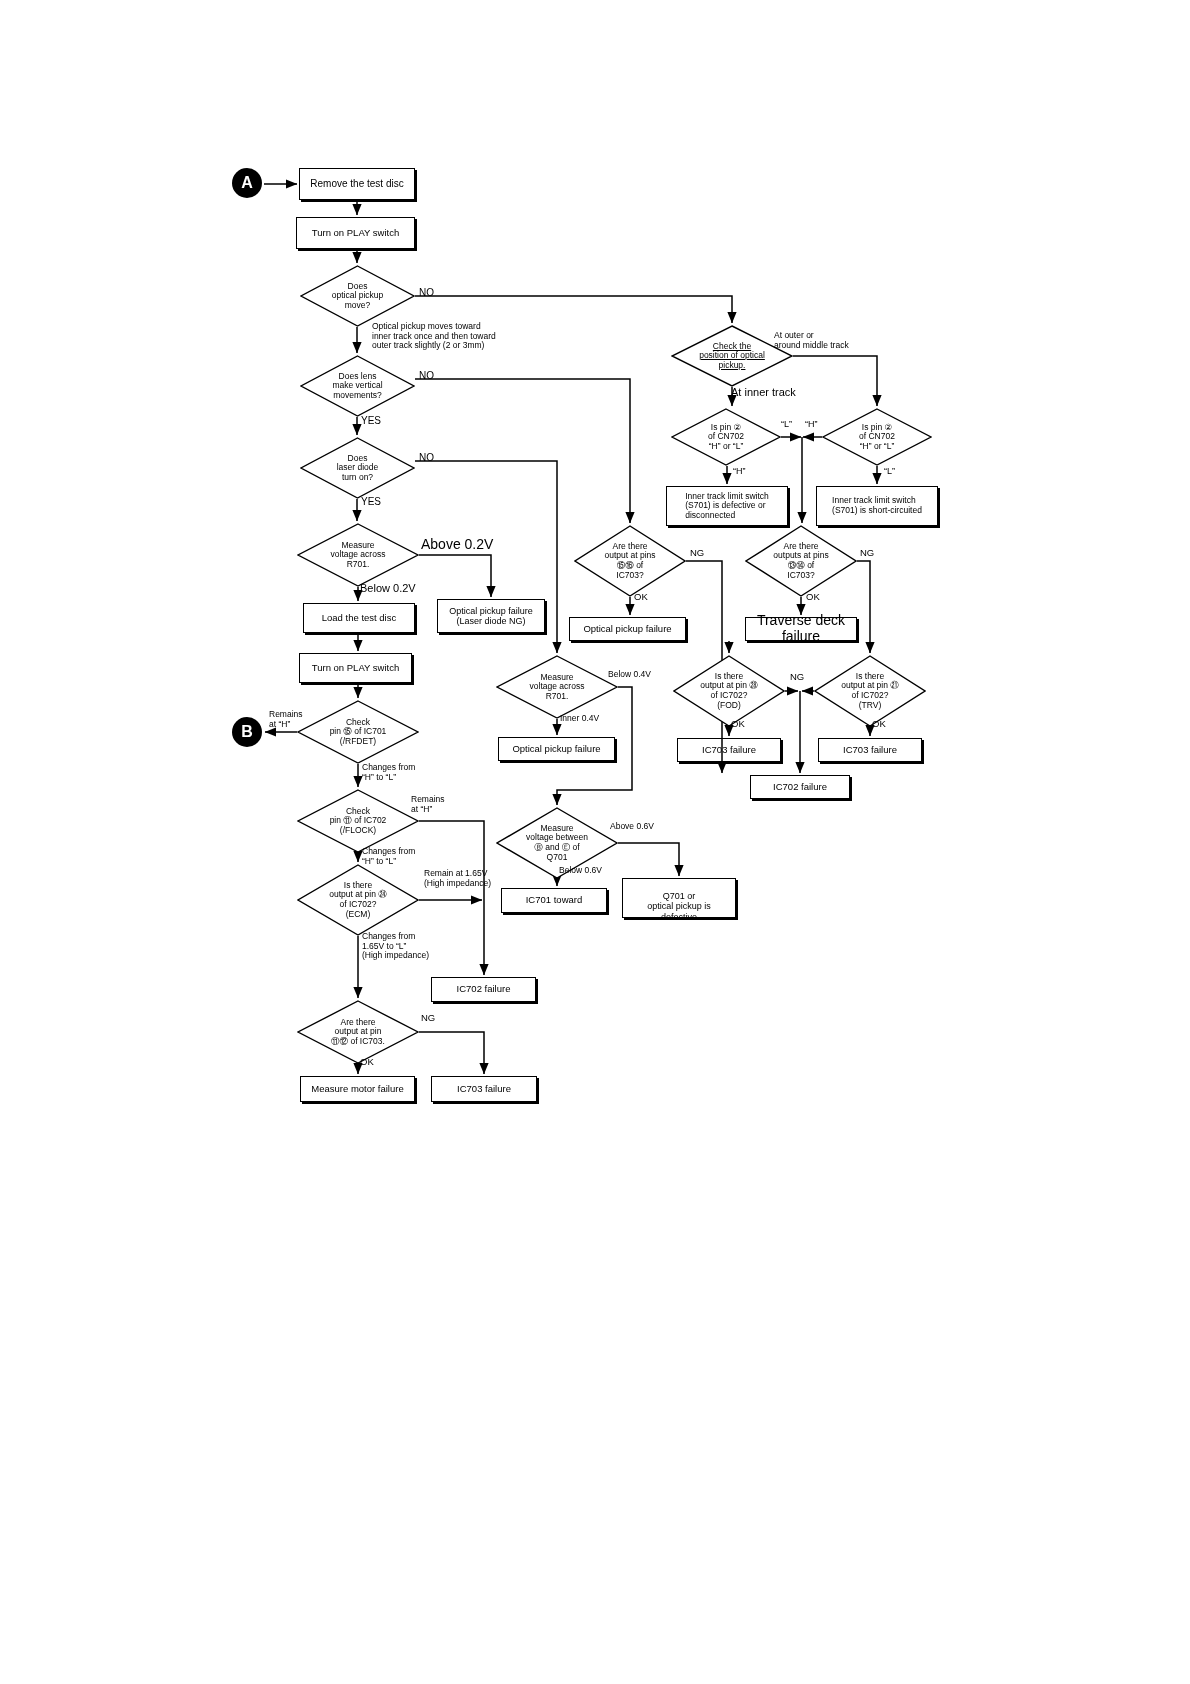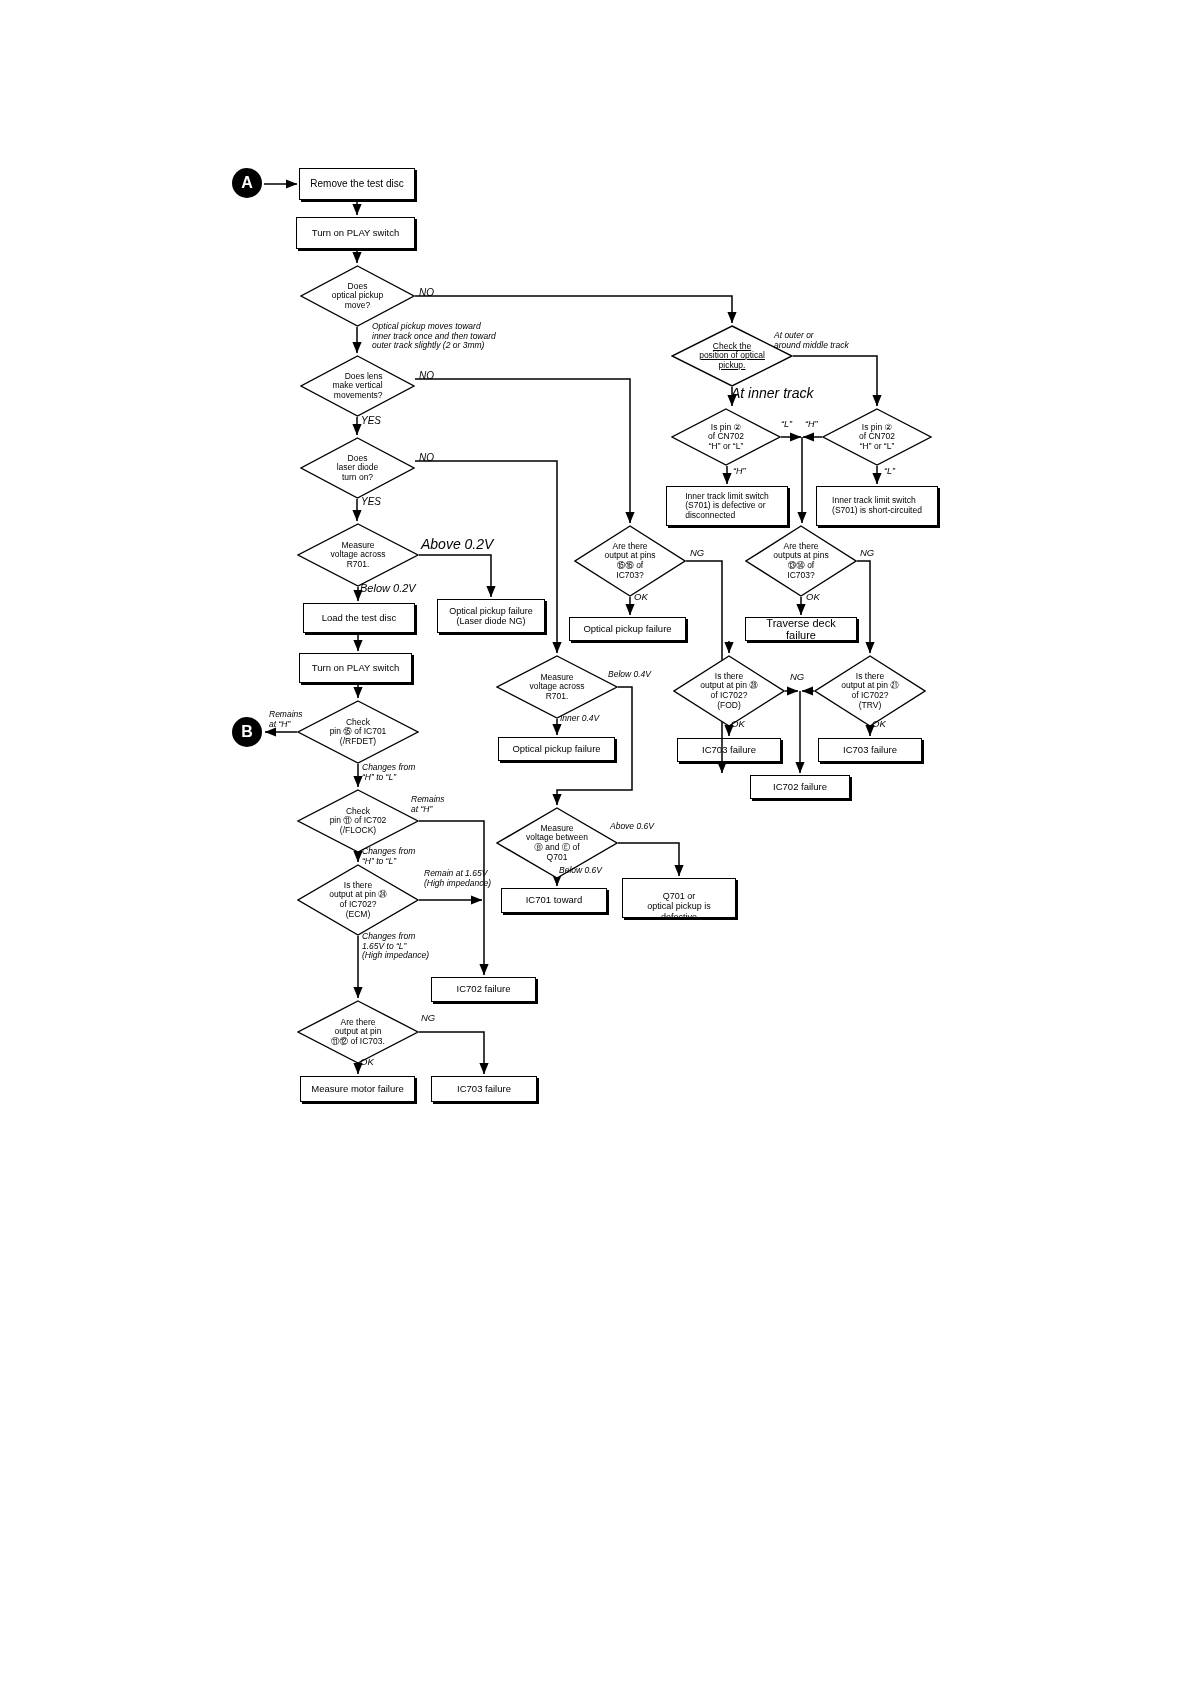--- a/index.html
+++ b/index.html
@@ -8,21 +8,21 @@
   #svgroot{position:absolute;left:0;top:0;width:1190px;height:1684px;}
 
   .node{position:absolute;box-sizing:border-box;display:flex;align-items:center;
         justify-content:center;text-align:center;line-height:1.12;}
   .box{border:1px solid #000;background:#fff;
        box-shadow:2px 2px 0 0 #000;}
   .box .txt{padding:1px 4px;}
   .dmd{background:transparent;}
   .dmd .txt{position:relative;z-index:3;}
   .dmdshape{position:absolute;left:0;top:0;width:100%;height:100%;z-index:1;}
-  .lbl{position:absolute;white-space:pre;line-height:1.12;z-index:4;font-style:italic;}
+  .lbl{position:absolute;white-space:pre;line-height:1.12;z-index:4;}
   .conn{position:absolute;border-radius:50%;background:#000;color:#fff;
         font-weight:bold;display:flex;align-items:center;justify-content:center;}
 </style>
 </head>
 <body>
 
 <div id="page">
 
   <div class="conn" style="left:232px;top:168px;width:30px;height:30px;font-size:16px;">
     <span>A</span>
@@ -86,21 +86,21 @@
     <span class="txt" style="white-space:pre-line;text-align:left;">Inner track limit switch
 (S701) is defective or
 disconnected</span>
   </div>
 
   <div class="node box" style="left:816px;top:486px;width:122px;height:40px;font-size:8.5px;">
     <span class="txt" style="white-space:pre-line;text-align:left;">Inner track limit switch
 (S701) is short-circuited</span>
   </div>
 
-  <div class="node box" style="left:745px;top:617px;width:112px;height:24px;font-size:11px;align-items:center;">
+  <div class="node box" style="left:745px;top:617px;width:112px;height:24px;font-size:14px;align-items:center;">
     <span class="txt">Traverse deck failure</span>
   </div>
 
   <div class="node box" style="left:677px;top:738px;width:104px;height:24px;font-size:9.5px;">
     <span class="txt">IC703 failure</span>
   </div>
 
   <div class="node box" style="left:818px;top:738px;width:104px;height:24px;font-size:9.5px;">
     <span class="txt">IC703 failure</span>
   </div>
@@ -111,21 +111,21 @@
 
   <div class="node dmd" style="left:300px;top:265px;width:115px;height:62px;font-size:8.5px;">
     <svg class="dmdshape" viewBox="0 0 115 62" preserveAspectRatio="none">
       <polygon points="57.5,1 114,31 57.5,61 1,31" fill="#fff" stroke="#000" stroke-width="1.4"></polygon>
     </svg>
     <span class="txt" style="white-space:pre-line;">Does
 optical pickup
 move?</span>
   </div>
 
-  <div class="node dmd" style="left:300px;top:355px;width:115px;height:62px;font-size:8.5px;text-align:right;">
+  <div class="node dmd" style="left:300px;top:355px;width:115px;height:62px;font-size:8.5px;">
     <svg class="dmdshape" viewBox="0 0 115 62" preserveAspectRatio="none">
       <polygon points="57.5,1 114,31 57.5,61 1,31" fill="#fff" stroke="#000" stroke-width="1.4"></polygon>
     </svg>
     <span class="txt" style="white-space:pre-line;">Does lens
 make vertical
 movements?</span>
   </div>
 
   <div class="node dmd" style="left:300px;top:437px;width:115px;height:62px;font-size:8.5px;">
     <svg class="dmdshape" viewBox="0 0 115 62" preserveAspectRatio="none">
@@ -294,21 +294,21 @@
   <div class="lbl" style="left:421px;top:1013px;font-size:9.5px;">NG</div>
   <div class="lbl" style="left:360px;top:1057px;font-size:9.5px;">OK</div>
   <div class="lbl" style="left:690px;top:548px;font-size:9.5px;">NG</div>
   <div class="lbl" style="left:634px;top:592px;font-size:9.5px;">OK</div>
   <div class="lbl" style="left:608px;top:670px;font-size:8.5px;">Below 0.4V</div>
   <div class="lbl" style="left:560px;top:714px;font-size:8.5px;">Inner 0.4V</div>
   <div class="lbl" style="left:610px;top:822px;font-size:8.5px;">Above 0.6V</div>
   <div class="lbl" style="left:559px;top:866px;font-size:8.5px;">Below 0.6V</div>
   <div class="lbl" style="left:774px;top:331px;font-size:8.5px;white-space:pre-line;">At outer or
 around middle track</div>
-  <div class="lbl" style="left:731px;top:386px;font-size:14px;">At inner track</div>
+  <div class="lbl" style="left:731px;top:386px;font-size:11px;">At inner track</div>
   <div class="lbl" style="left:733px;top:466px;font-size:9px;">“H”</div>
   <div class="lbl" style="left:884px;top:466px;font-size:9px;">“L”</div>
   <div class="lbl" style="left:781px;top:419px;font-size:9px;">“L”</div>
   <div class="lbl" style="left:805px;top:419px;font-size:9px;">“H”</div>
   <div class="lbl" style="left:860px;top:548px;font-size:9.5px;">NG</div>
   <div class="lbl" style="left:806px;top:592px;font-size:9.5px;">OK</div>
   <div class="lbl" style="left:790px;top:672px;font-size:9.5px;">NG</div>
   <div class="lbl" style="left:731px;top:719px;font-size:9.5px;">OK</div>
   <div class="lbl" style="left:872px;top:719px;font-size:9.5px;">OK</div>
 

